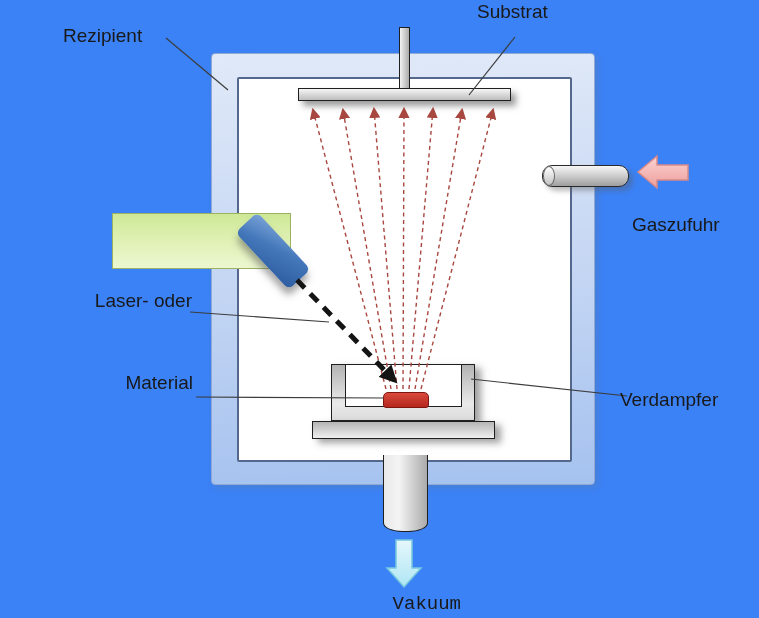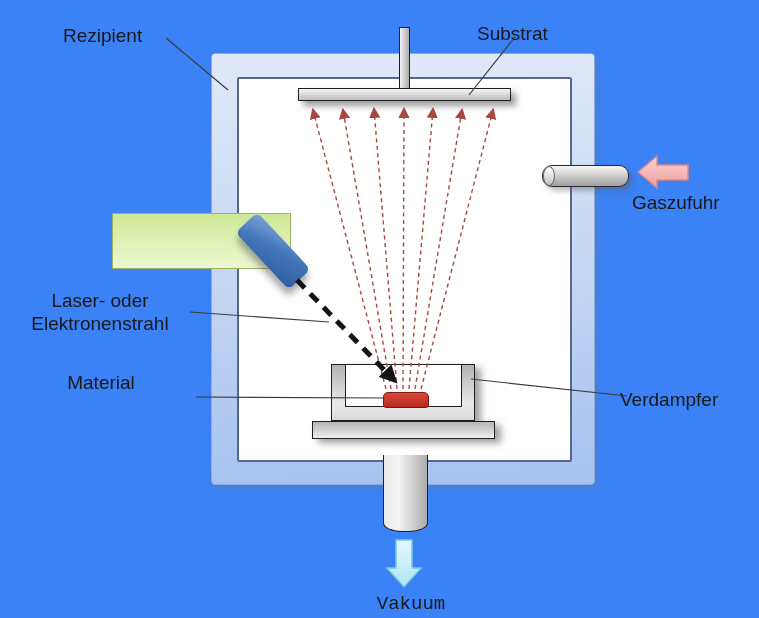--- a/index.html
+++ b/index.html
@@ -83,21 +83,21 @@
   
   .vac-tube{
     left:383px;top:455px;width:43px;height:76px;
     background:linear-gradient(90deg,#e9e9e9 0%,#f4f4f4 35%,#ababab 100%);
     border:1.5px solid #1f1f1f;border-top:none;
     border-radius:0 0 20px 20px / 0 0 9px 9px;
   }
   svg.overlay{position:absolute;left:0;top:0;pointer-events:none;}
   
   .label{position:absolute;font-size:19px;line-height:1.22;color:#191919;white-space:nowrap;}
-  .label.center{text-align:center;white-space:normal;}
+  .label.center{text-align:right;white-space:normal;}
 </style>
 </head>
 <body>
 
 <div class="stage">
 
   <div class="abs chamber-outer"></div>
   <div class="abs chamber-inner"></div>
 
   <div class="abs vac-tube"></div>
@@ -154,27 +154,26 @@
       <line x1="471" y1="379" x2="627" y2="396"></line>
     </g>
 
     <polygon points="638,172 657,156 657,165 688,165 688,180 657,180 657,188" fill="url(#pinkGrad)" stroke="#d88a88" stroke-width="1.5"></polygon>
 
     <polygon points="396,540 412,540 412,568 421,568 404,587 387,568 396,568" fill="url(#cyanGrad)" stroke="#77c8dd" stroke-width="1.5"></polygon>
   </svg>
 
   <div class="label" style="left:63px;top:24px;">Rezipient</div>
 
-  <div class="label" style="left:477px;top:22px;">Substrat</div>
+  <div class="label" style="left:477px;top:0;">Substrat</div>
 
-  <div class="label" style="left:632px;top:191px;">Gaszufuhr</div>
+  <div class="label" style="left:632px;top:213px;">Gaszufuhr</div>
 
   <div class="label center" style="left:8px;top:289px;width:184px;">
     <div>Laser- oder</div>
-    <div>Elektronenstrahl</div>
   </div>
 
   <div class="label center" style="left:9px;top:371px;width:184px;">
     <div>Material</div>
   </div>
 
   <div class="label" style="left:620px;top:388px;">Verdampfer</div>
 
   <div class="label center" style="left:361px;top:593px;width:100px;font-family:Liberation Mono, monospace;">Vakuum</div>
 </div>

